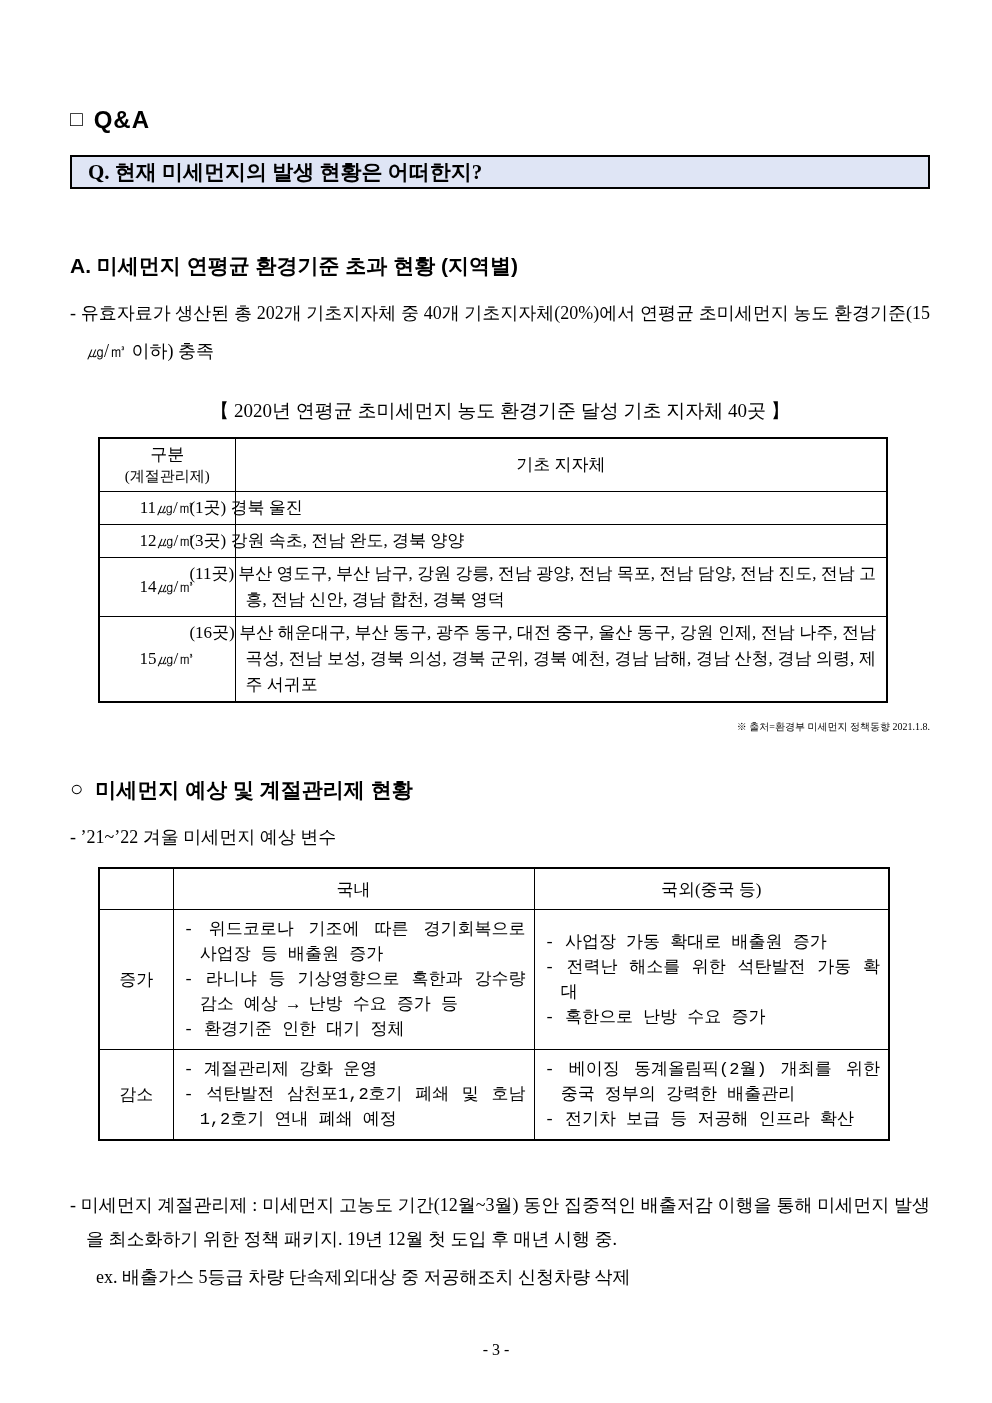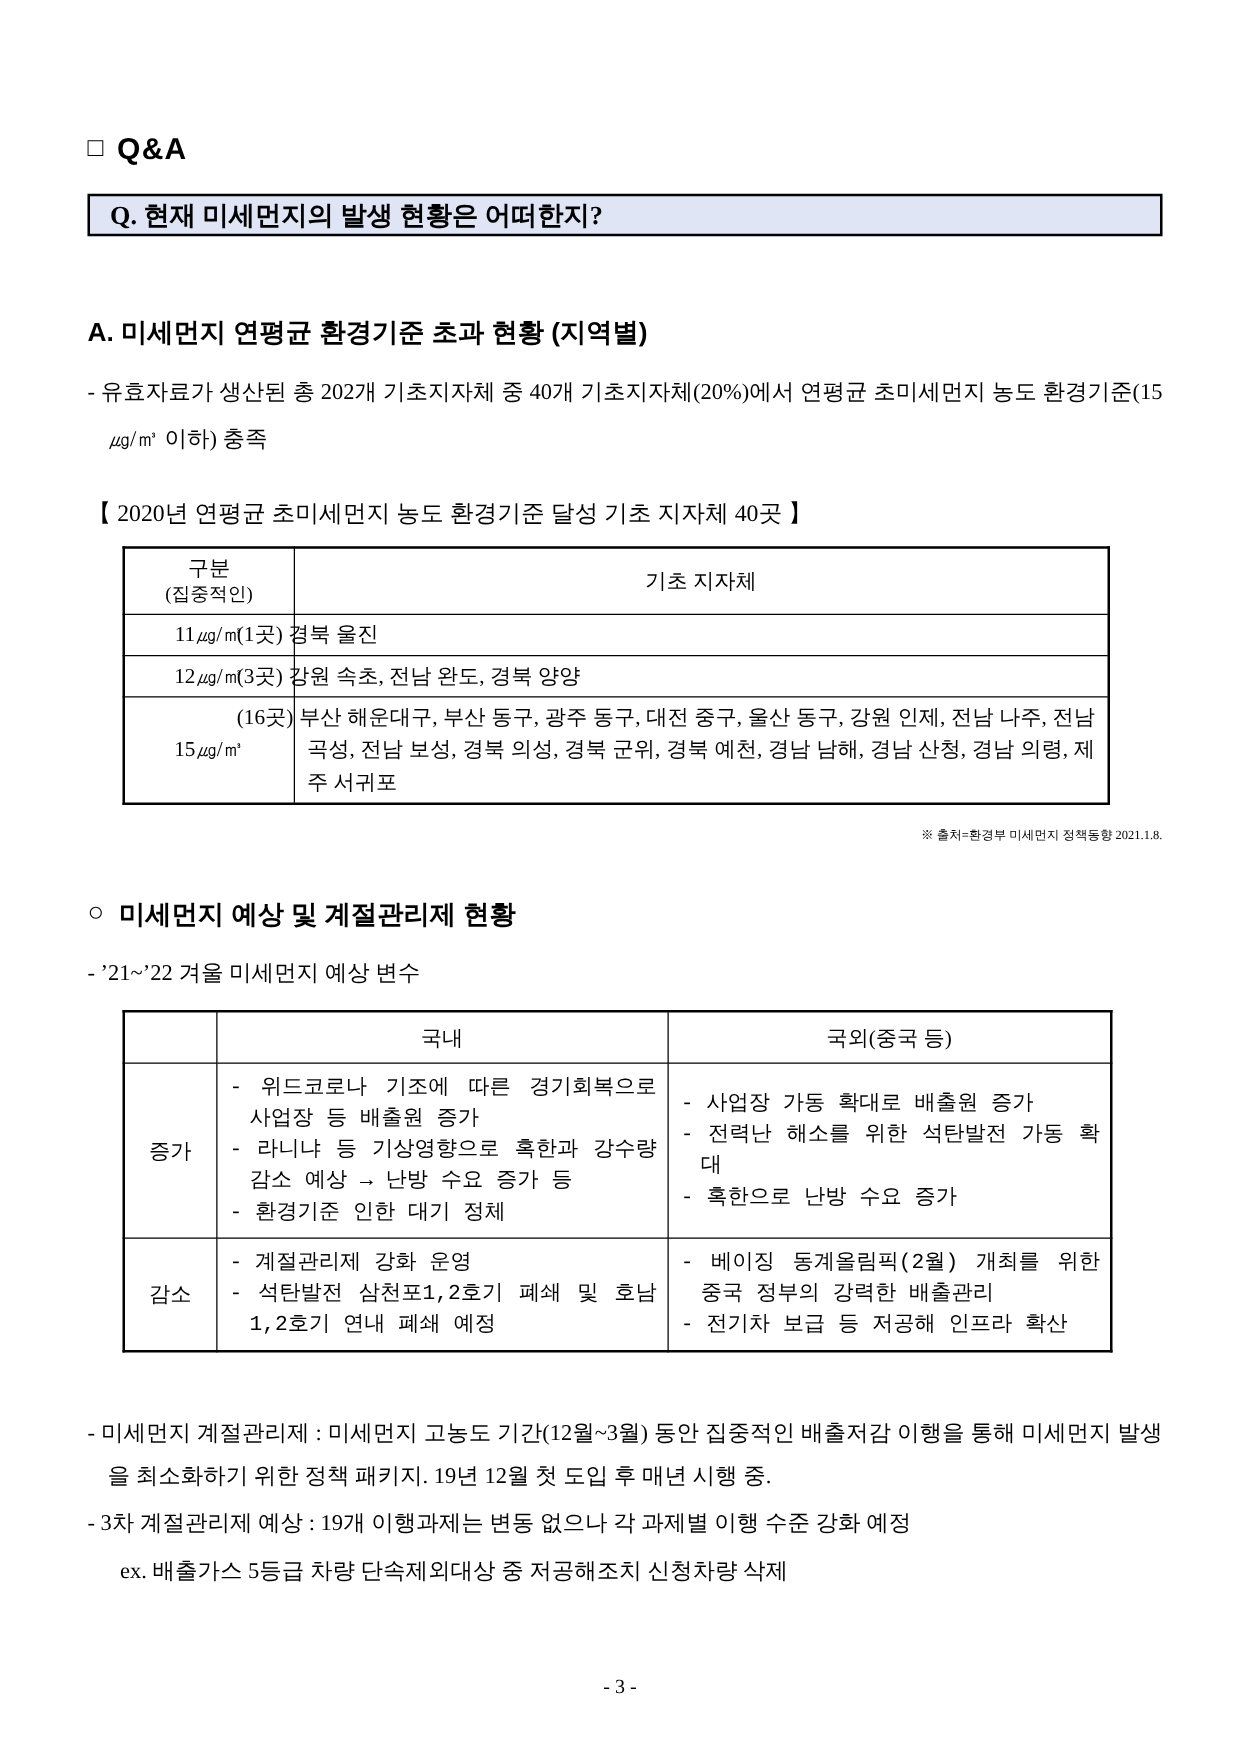--- a/index.html
+++ b/index.html
@@ -45,21 +45,21 @@
   .body-bullet{
     margin:15px 0 0 0;
     font-size:18px;line-height:2.1;
     text-align:justify;word-break:break-all;
   }
   .hang-dash{padding-left:16px;text-indent:-16px;}
   
   .table-title{
     margin-top:27px;
     width:860px;
-    text-align:left;
+    text-align:center;
     font-size:19px;
   }
   table{border-collapse:collapse;table-layout:fixed;border-radius:23px;}
   .standards{
     margin:13px 0 0 28px;
     width:790px;
     border:2px solid #000;
     font-size:17px;
   }
   .standards th,.standards td{
@@ -139,33 +139,37 @@
 
   <table class="standards">
     <colgroup>
         <col class="c1">
         <col>
       </colgroup>
     <thead>
       <tr>
         <th>
           <div class="th-main">구분</div>
-          <div class="th-sub">(집중적인)</div>
+          <div class="th-sub">(계절관리제)</div>
         </th>
         <th>기초 지자체</th>
       </tr>
     </thead>
     <tbody>
       <tr>
         <td class="conc">11㎍/㎥</td>
         <td class="districts">(1곳) 경북 울진</td>
       </tr>
       <tr>
         <td class="conc">12㎍/㎥</td>
         <td class="districts">(3곳) 강원 속초, 전남 완도, 경북 양양</td>
+      </tr>
+      <tr>
+        <td class="conc">14㎍/㎥</td>
+        <td class="districts">(11곳) 부산 영도구, 부산 남구, 강원 강릉, 전남 광양, 전남 목포, 전남 담양, 전남 진도, 전남 고흥, 전남 신안, 경남 합천, 경북 영덕</td>
       </tr>
       <tr>
         <td class="conc">15㎍/㎥</td>
         <td class="districts">(16곳) 부산 해운대구, 부산 동구, 광주 동구, 대전 중구, 울산 동구, 강원 인제, 전남 나주, 전남 곡성, 전남 보성, 경북 의성, 경북 군위, 경북 예천, 경남 남해, 경남 산청, 경남 의령, 제주 서귀포</td>
       </tr>
     </tbody>
   </table>
 
   <div class="source-note">※ 출처=환경부 미세먼지 정책동향 2021.1.8.</div>
 
@@ -220,19 +224,18 @@
             <li>- 베이징 동계올림픽(2월) 개최를 위한 중국 정부의 강력한 배출관리</li>
             <li>- 전기차 보급 등 저공해 인프라 확산</li>
           </ul>
         </td>
       </tr>
     </tbody>
   </table>
 
   <div class="notes">
     <p class="note hang-dash">- 미세먼지 계절관리제 : 미세먼지 고농도 기간(12월~3월) 동안 집중적인 배출저감 이행을 통해 미세먼지 발생을 최소화하기 위한 정책 패키지. 19년 12월 첫 도입 후 매년 시행 중.</p>
-    <p class="note hang-dash">- 3차 계절관리제 예상 : 19개 이행과제는 변동 없으나 각 과제별 이행 수준 강화 예정</p>
     <p class="note note-ex">ex. 배출가스 5등급 차량 단속제외대상 중 저공해조치 신청차량 삭제</p>
   </div>
 
   <div class="page-number">- 3 -</div>
 
 </div>
 
 </body></html>

